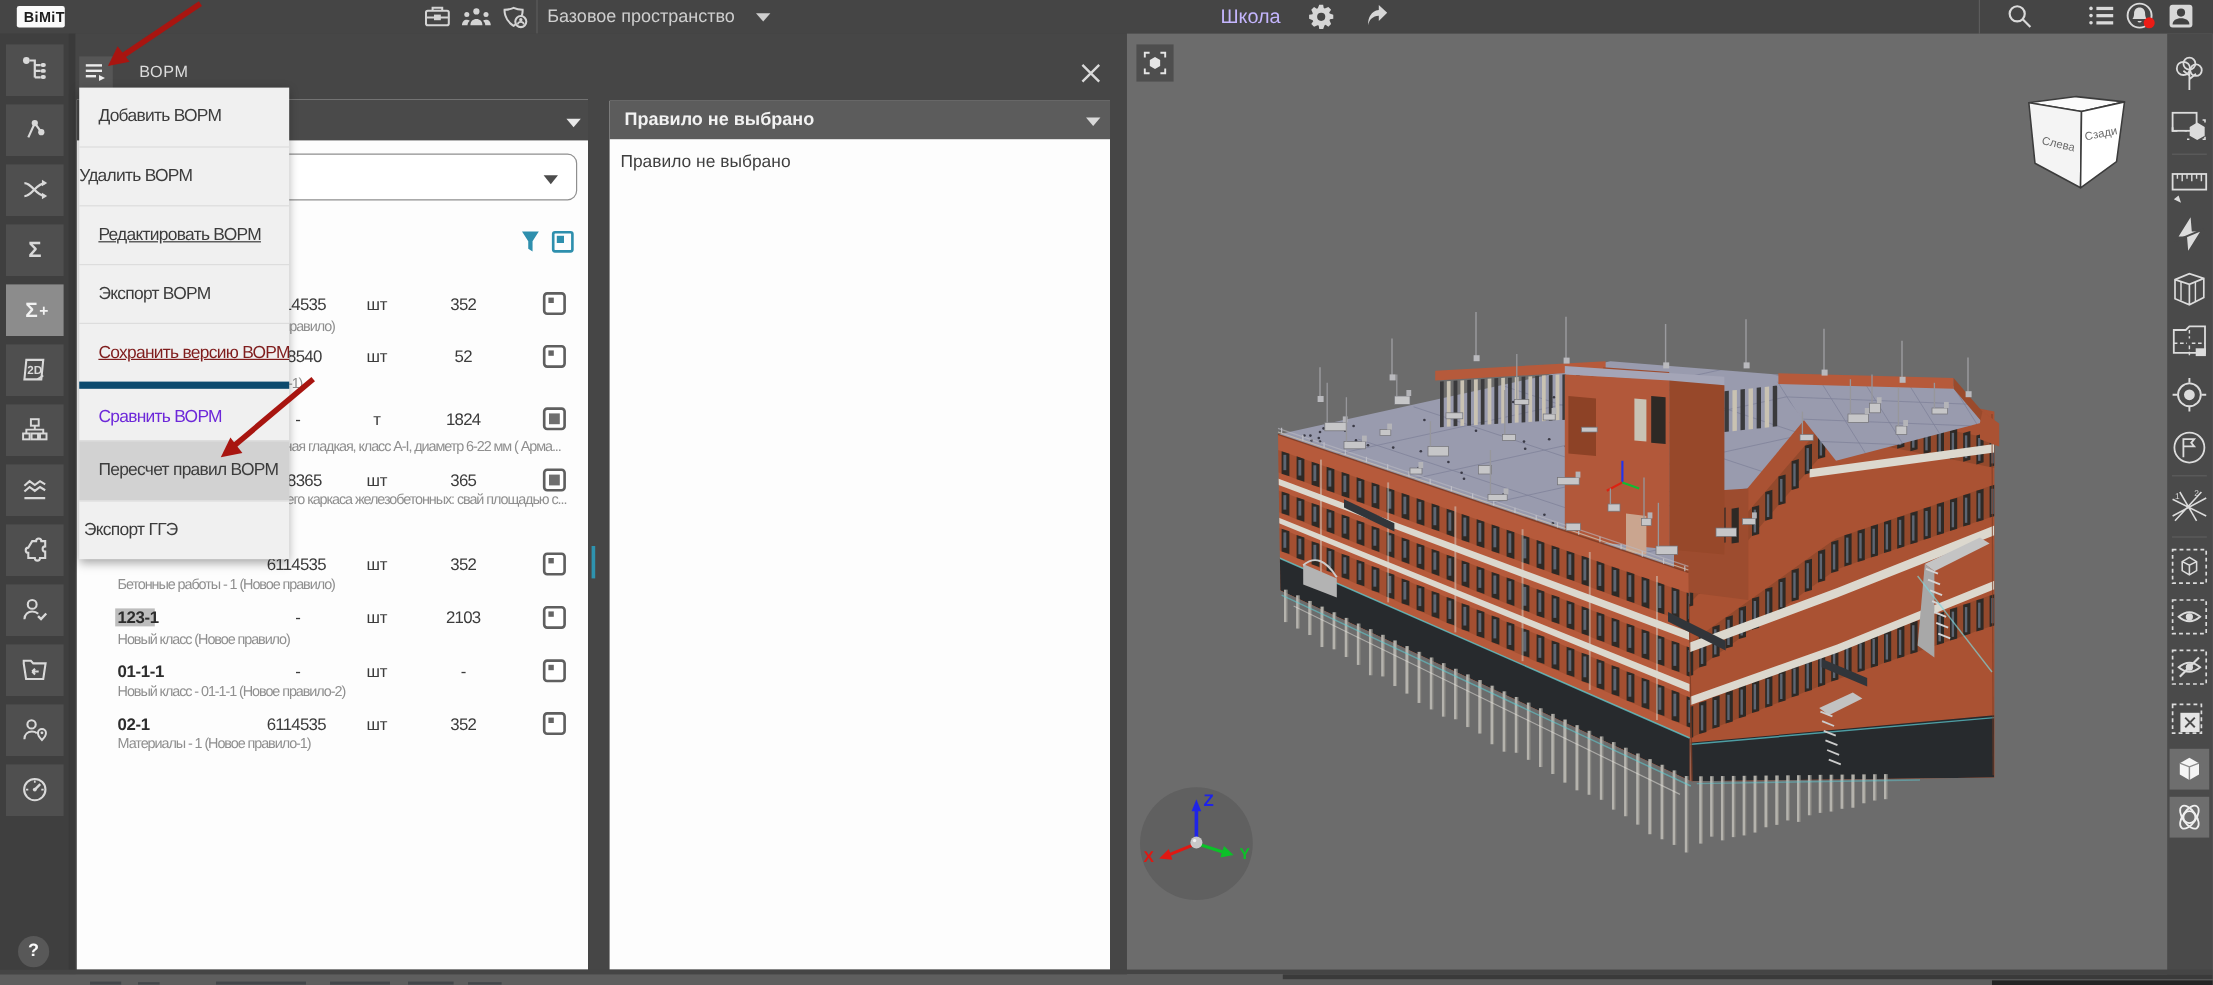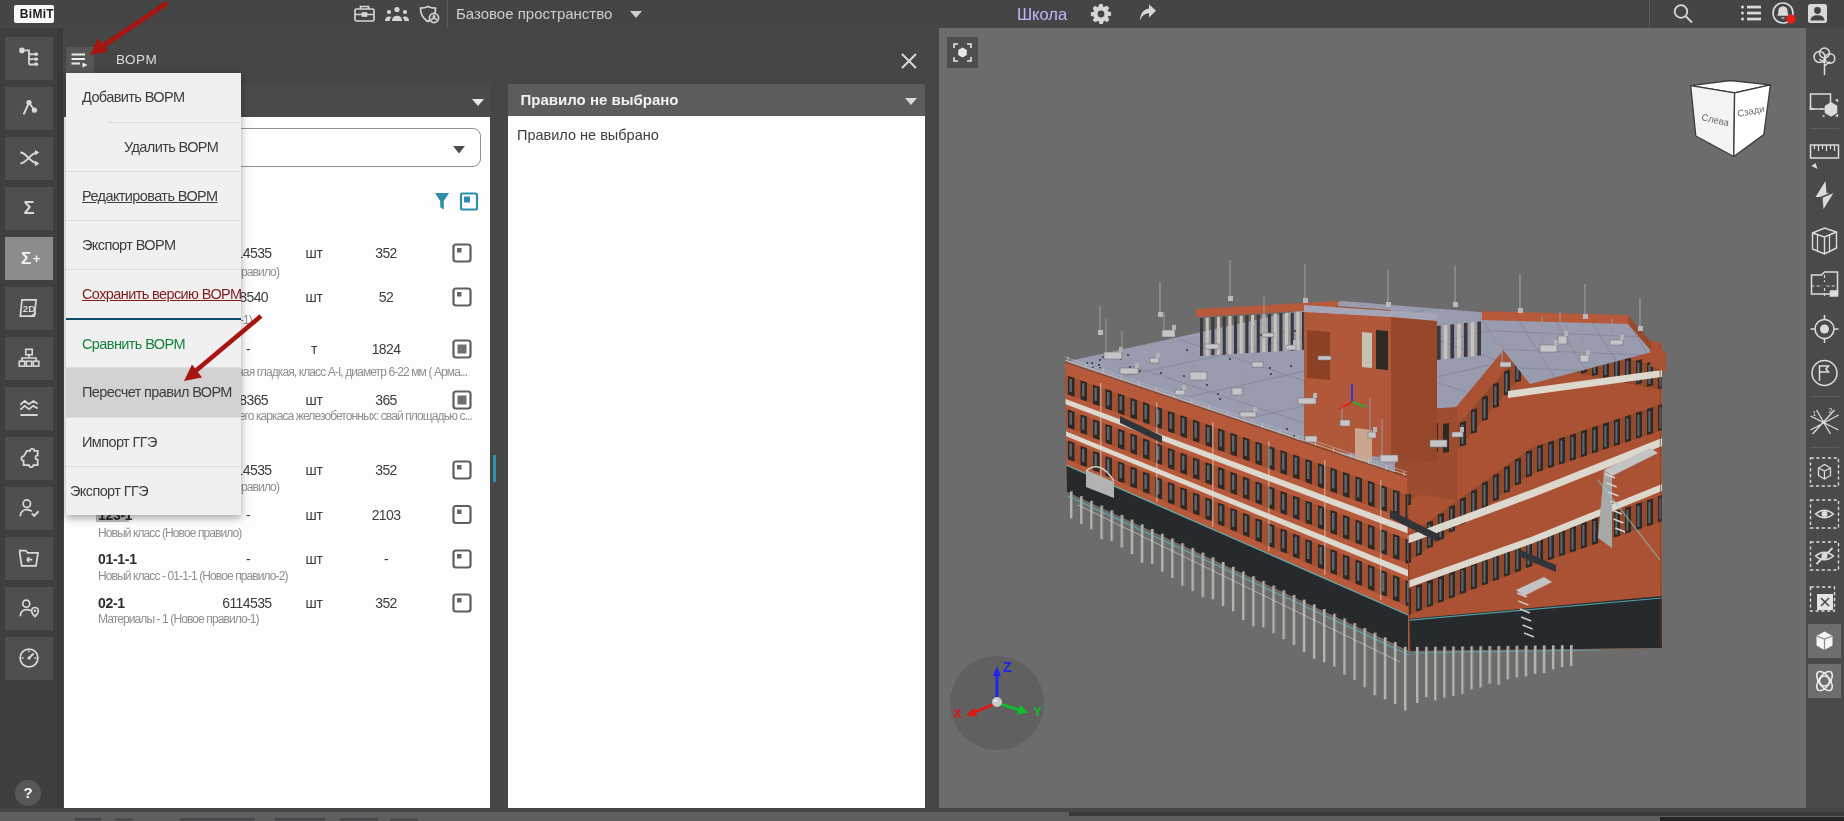--- a/index.html
+++ b/index.html
@@ -1071,27 +1071,26 @@
  <rect x="5.5" y="15.5" width="8.5" height="2" fill="#ececec"></rect>
  <polygon points="16.5,15.5 21.5,18 16.5,20.5" fill="#ececec"></polygon>
 </svg>
 <div class="abs" style="left:102px;top:52px;font:13.5px 'Liberation Sans',sans-serif;color:#dcdcdc;letter-spacing:0.5px;margin-left:14px;">ВОРМ</div>
 <svg class="abs" width="20" height="20" style="left:899px;top:51px">
       <path d="M3 3 L17 17 M17 3 L3 17" stroke="#d9d9d9" stroke-width="2"></path>
     </svg>
 
 <div style="position:absolute;left:66px;top:73px;width:175px;background:#f0f0f0;box-shadow:0 3px 8px rgba(0,0,0,0.35);">
       <div style="height:49.08px;box-sizing:border-box;font:14.5px/49.08px 'Liberation Sans',sans-serif;color:#3c3c3c;padding-left:16px;letter-spacing:-0.6px;white-space:nowrap;overflow:hidden;">Добавить ВОРМ</div>
-      <div style="height:49.08px;border-top:1px solid #ddd;box-sizing:border-box;font:14.5px/49.08px 'Liberation Sans',sans-serif;color:#3c3c3c;padding-left:16px;letter-spacing:-0.6px;white-space:nowrap;overflow:hidden;margin-left:42px;">Удалить ВОРМ</div>
+      <div style="height:49.08px;border-top:1px solid #ddd;box-sizing:border-box;font:14.5px/49.08px 'Liberation Sans',sans-serif;color:#3c3c3c;padding-left:0;letter-spacing:-0.6px;white-space:nowrap;overflow:hidden;">Удалить ВОРМ</div>
       <div style="height:49.08px;border-top:1px solid #ddd;box-sizing:border-box;font:14.5px/49.08px 'Liberation Sans',sans-serif;color:#3c3c3c;padding-left:16px;letter-spacing:-0.6px;white-space:nowrap;overflow:hidden;text-decoration:underline;">Редактировать ВОРМ</div>
       <div style="height:49.08px;border-top:1px solid #ddd;box-sizing:border-box;font:14.5px/49.08px 'Liberation Sans',sans-serif;color:#3c3c3c;padding-left:16px;letter-spacing:-0.6px;white-space:nowrap;overflow:hidden;">Экспорт ВОРМ</div>
       <div style="height:49.08px;border-top:1px solid #ddd;box-sizing:border-box;font:14.5px/49.08px 'Liberation Sans',sans-serif;color:#7f1d1d;padding-left:16px;letter-spacing:-0.6px;white-space:nowrap;overflow:hidden;text-decoration:underline;">Сохранить версию ВОРМ</div>
-      <div style="height:49.08px;border-top:2px solid #0c4a6e;box-sizing:border-box;font:14.5px/49.08px 'Liberation Sans',sans-serif;color:#15803d;padding-left:16px;letter-spacing:-0.6px;white-space:nowrap;overflow:hidden;">Сравнить ВОРМ</div>
+      <div style="height:49.08px;border-top:6px solid #0c4a6e;box-sizing:border-box;font:14.5px/49.08px 'Liberation Sans',sans-serif;color:#6d28d9;padding-left:16px;letter-spacing:-0.6px;white-space:nowrap;overflow:hidden;">Сравнить ВОРМ</div>
       <div style="height:49.08px;background:#d2d2d2;border-top:1px solid #ddd;box-sizing:border-box;font:14.5px/49.08px 'Liberation Sans',sans-serif;color:#3c3c3c;padding-left:16px;letter-spacing:-0.6px;white-space:nowrap;overflow:hidden;">Пересчет правил ВОРМ</div>
-      <div style="height:49.08px;border-top:1px solid #ddd;box-sizing:border-box;font:14.5px/49.08px 'Liberation Sans',sans-serif;color:#3c3c3c;padding-left:16px;letter-spacing:-0.6px;white-space:nowrap;overflow:hidden;">Импорт ГГЭ</div>
       <div style="height:49.08px;border-top:1px solid #ddd;box-sizing:border-box;font:14.5px/49.08px 'Liberation Sans',sans-serif;color:#3c3c3c;padding-left:4px;letter-spacing:-0.6px;white-space:nowrap;overflow:hidden;">Экспорт ГГЭ</div>
     </div>
 
 <div class="abs" style="left:0;top:808px;width:1844px;height:4px;background:#454545;"></div>
 <div class="abs" style="left:0;top:812px;width:1844px;height:9px;background:#5e5e5e;"></div>
 <div class="abs" style="left:1069px;top:812px;width:775px;height:4px;background:#3a3a3a;"></div>
 <div class="abs" style="left:1660px;top:817px;width:184px;height:4px;background:#242424;"></div>
 <svg class="abs" width="700" height="9" style="left:60px;top:812px">
  <g fill="#43464a">
   <rect x="15" y="6" width="26" height="2.5"></rect>

